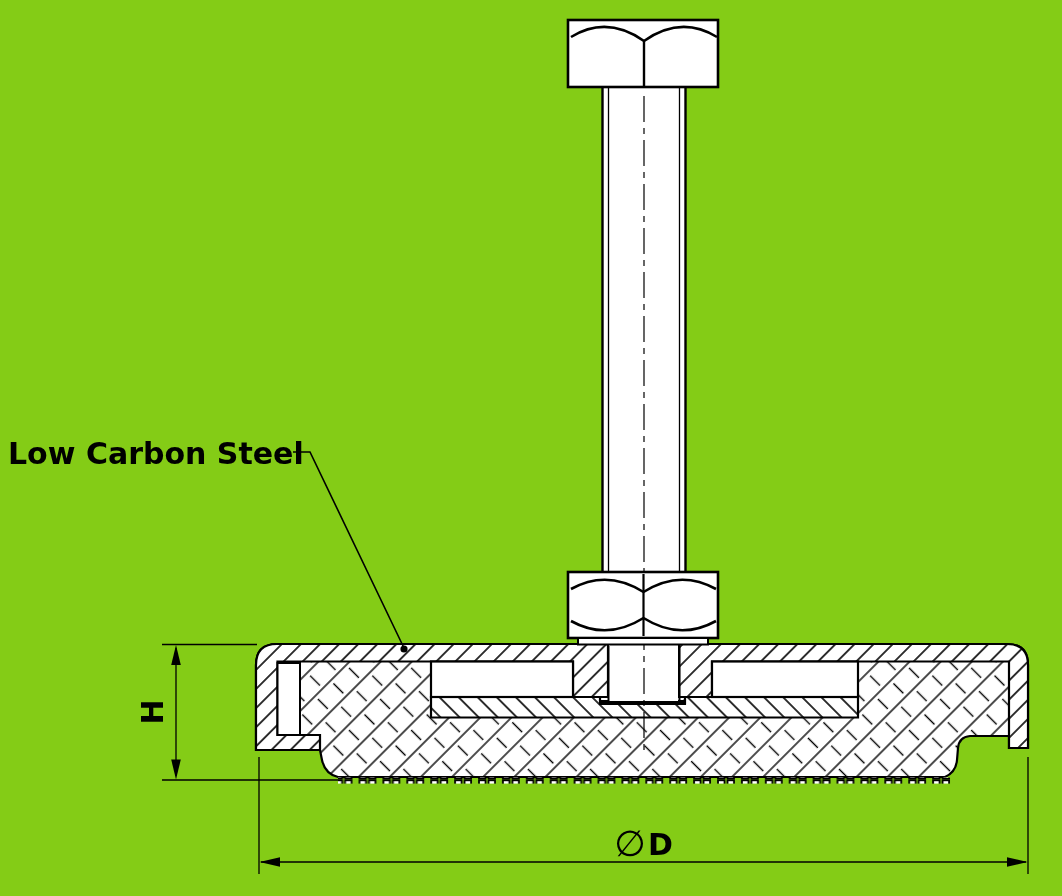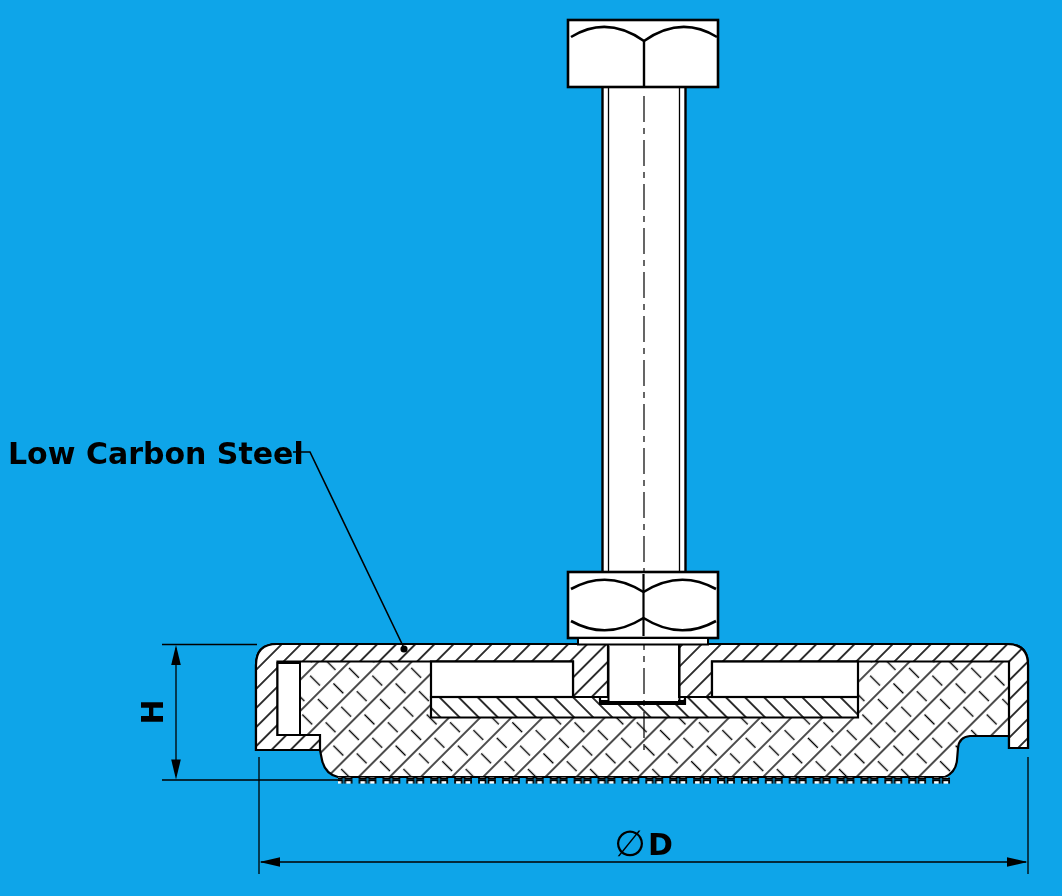--- a/index.html
+++ b/index.html
@@ -4,21 +4,21 @@
 <style>
   html, body {
     margin: 0;
     padding: 0;
     background: #ffffff;
     width: 1062px;
     height: 896px;
     overflow: hidden;
     font-family: "DejaVu Sans", "Liberation Sans", sans-serif;
   }
-  .stage { position: relative; width: 1062px; height: 896px; background: #0ea5e9; }
+  .stage { position: relative; width: 1062px; height: 896px; background: #84cc16; }
   svg { display: block; }
   text { fill: #000000; }
   .callout-text { font-weight: bold; font-size: 30px; }
   .dim-text { font-weight: bold; font-size: 30px; }
   .dia-symbol { font-weight: normal; font-size: 36px; }
 </style>
 </head>
 <body>
 
 <div class="stage">

